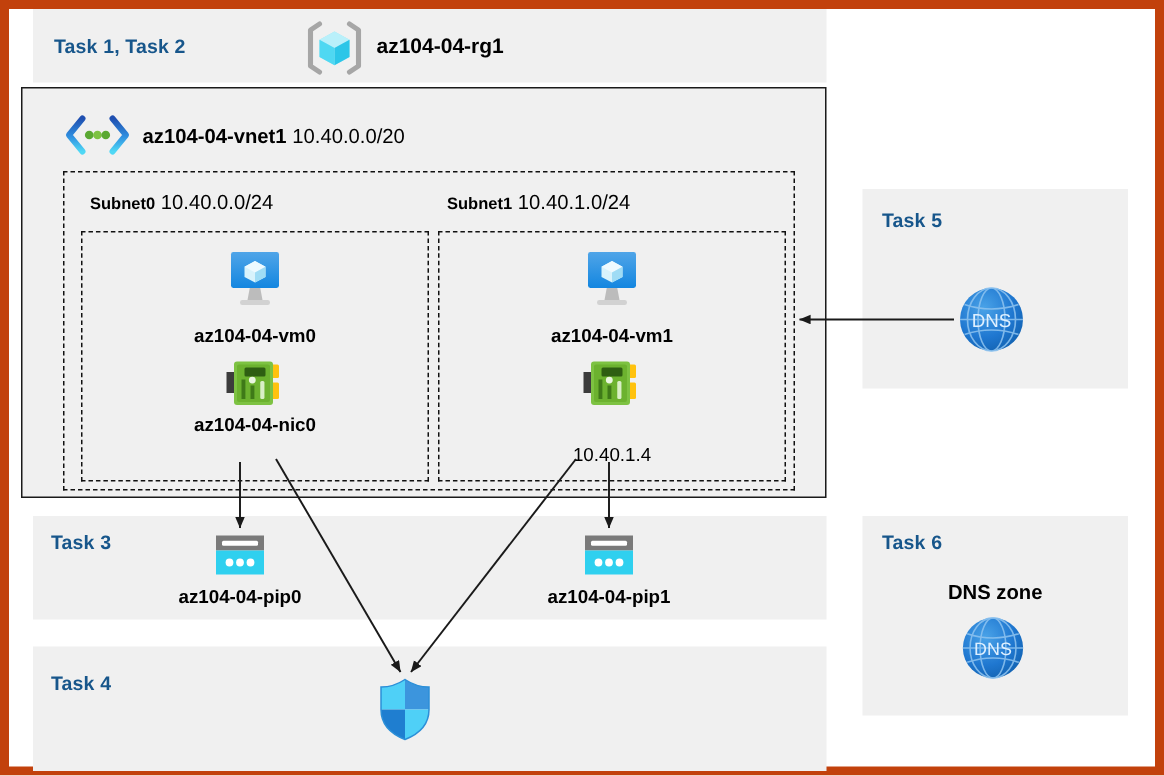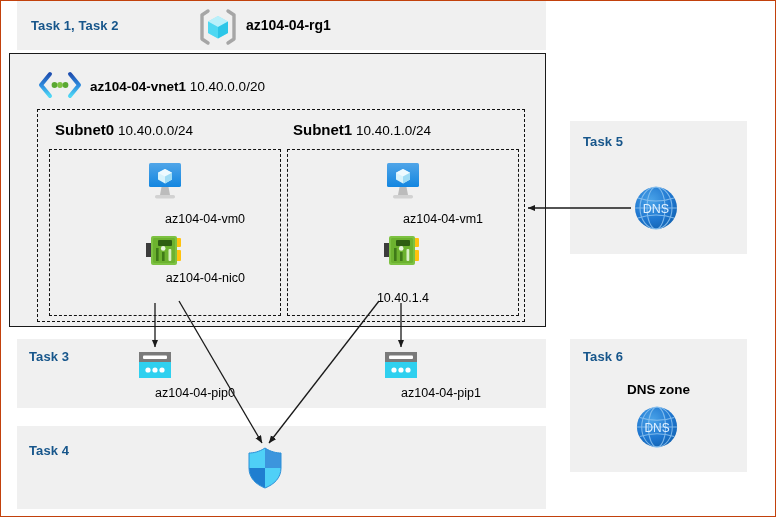--- a/index.html
+++ b/index.html
@@ -1,21 +1,21 @@
 <!DOCTYPE html>
 <html><head>
 <meta charset="utf-8">
 <style>
   html,body{margin:0;padding:0;background:#ffffff;}
   body{
     width:776px;height:517px;position:relative;overflow:hidden;
     font-family:"Liberation Sans","DejaVu Sans",sans-serif;
     color:#000;
   }
-  #root{position:absolute;inset:0;border:1px solid #c2410c;box-sizing:border-box;}
+  #root{position:absolute;inset:0;border:6px solid #c2410c;box-sizing:border-box;}
 
   .abs{position:absolute;}
 
   
   .panel{background:#f0f0f0;box-sizing:border-box;}
   .task-label{
     color:#17568b;font-weight:bold;font-size:13px;letter-spacing:.1px;
     white-space:nowrap;
   }
 
@@ -25,23 +25,23 @@
   }
   .subnets-box{
     box-sizing:border-box;border:1.6px dashed #111;background:transparent;
   }
   .subnet-inner{
     box-sizing:border-box;border:1.6px dashed #111;background:transparent;
   }
 
   .title-bold{font-weight:bold;font-size:13.5px;white-space:nowrap;}
   .title-norm{font-weight:normal;font-size:13.5px;}
-  .sub-title{font-weight:bold;font-size:15px;white-space:nowrap;margin-top:13px;}
+  .sub-title{font-weight:bold;font-size:11px;white-space:nowrap;margin-top:13px;}
   .node-label{
-    font-weight:normal;font-size:12.5px;text-align:right;white-space:nowrap;
+    font-weight:bold;font-size:12.5px;text-align:center;white-space:nowrap;
   }
   .node-sub{
     font-weight:normal;font-size:12.5px;text-align:center;white-space:nowrap;
   }
   .hdr-label{font-weight:bold;font-size:14px;white-space:nowrap;}
   .zone-title{font-weight:bold;font-size:13.5px;text-align:center;white-space:nowrap;}
   svg{display:block;overflow:visible;}
   #wires{position:absolute;left:0;top:0;width:776px;height:517px;pointer-events:none;}
 </style>
 </head>

